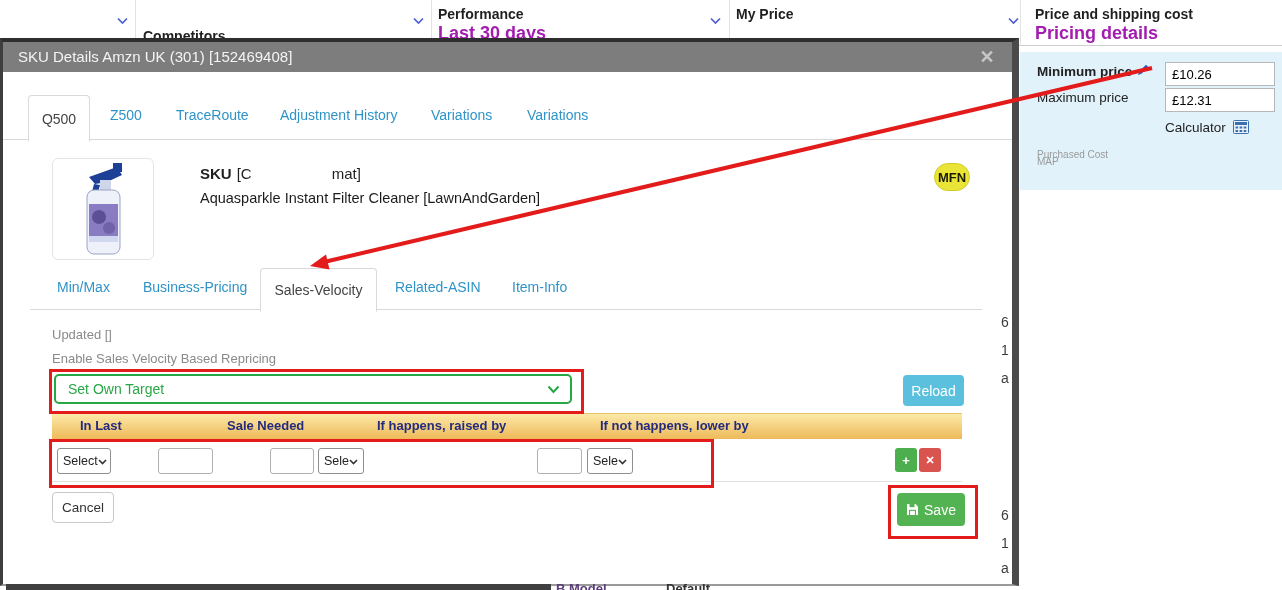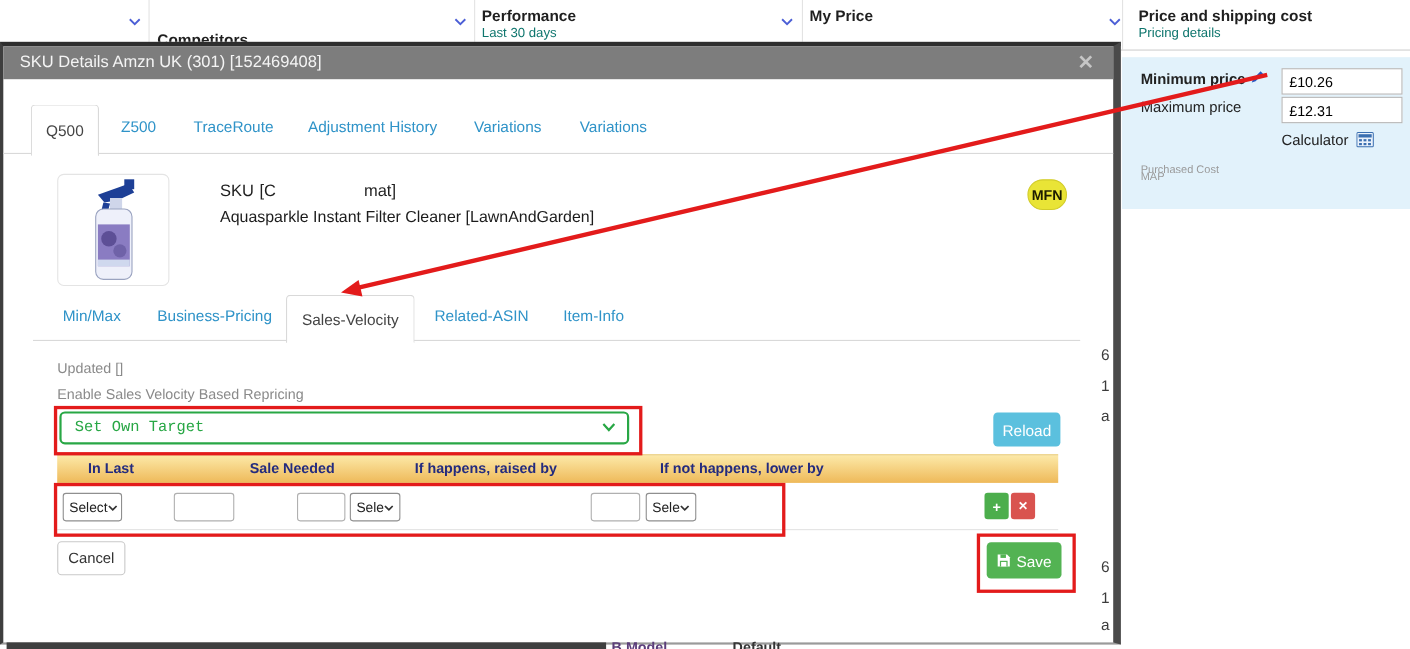--- a/index.html
+++ b/index.html
@@ -1,21 +1,21 @@
 <!DOCTYPE html>
 <html><head>
 <meta charset="utf-8">
 <style>
   html,body{margin:0;padding:0;background:#fff;}
   #app{position:relative;width:1282px;height:590px;overflow:hidden;background:#fff;
        font-family:"Liberation Sans",sans-serif;color:#1f1f1f;}
   .abs{position:absolute;}
   
   .hdr-label{font-weight:bold;font-size:14px;color:#1f1f1f;white-space:nowrap;}
-  .hdr-sub{font-weight:normal;font-size:12px;color:#0f766e;white-space:nowrap;}
+  .hdr-sub{font-weight:bold;font-size:18px;color:#a21caf;white-space:nowrap;}
   .vline{width:0;border-left:1px solid #e3e3e3;height:45px;top:0;}
   .hdr-border{left:0;top:45px;width:1282px;border-top:1px solid #cfcfcf;}
   
   .modal-backdrop{left:0;top:38px;width:1019px;height:548px;background:#fff;box-sizing:border-box;
     border-left:3px solid #3e3e3e;border-top:4px solid #2e2e2e;border-right:7px solid #4a4a4a;
     border-bottom:2px solid #9a9a9a;z-index:10;}
   .titlebar{left:3px;top:42px;width:1009px;height:30px;background:#7d7d7d;z-index:11;}
   .title-text{left:18px;top:48px;color:#f4f4f4;font-size:15px;z-index:12;white-space:nowrap;}
   .close-x{left:974px;top:45px;width:26px;height:24px;color:#c6c6c6;font-size:18px;font-weight:bold;
     text-align:center;line-height:24px;z-index:12;cursor:pointer;}
@@ -24,21 +24,21 @@
     z-index:12;display:flex;align-items:center;justify-content:center;font-size:14px;color:#444;}
   .tablink{font-size:14px;color:#2f93c8;z-index:12;white-space:nowrap;cursor:pointer;}
   .imgbox{left:52px;top:158px;width:100px;height:100px;border:1px solid #e4e4e4;border-radius:6px;z-index:11;
     display:flex;align-items:center;justify-content:center;background:#fff;}
   .badge{left:934px;top:163px;width:34px;height:26px;background:#e9e436;border:1px solid #d2cc2a;border-radius:14px;
     z-index:11;display:flex;align-items:center;justify-content:center;font-size:13px;font-weight:600;color:#1c1c00;}
   .gray13{font-size:13px;color:#8a8a8a;z-index:12;white-space:nowrap;}
   .annot{border:3px solid #e31b1b;z-index:13;pointer-events:none;}
   .gselect{left:54px;top:374px;width:518px;height:30px;border:2px solid #28a745;border-radius:5px;background:#fff;
     z-index:12;display:flex;align-items:center;justify-content:space-between;box-sizing:border-box;
-    padding:0 10px 0 12px;cursor:pointer;font-family:Liberation Mono, monospace;}
+    padding:0 10px 0 12px;cursor:pointer;}
   .gselect-text{color:#28a745;font-size:14px;}
   .btn-reload{left:903px;top:375px;width:61px;height:31px;background:#5bc0de;border-radius:4px;z-index:12;
     display:flex;align-items:center;justify-content:center;color:#fff;font-size:14px;cursor:pointer;}
   .goldhdr{left:52px;top:413px;width:910px;height:25px;z-index:11;
     background:linear-gradient(#fce9a8,#eeb959);border-top:1px solid #e7c565;}
   .goldlbl{top:418px;font-size:13px;font-weight:600;color:#232b7e;z-index:12;white-space:nowrap;}
   .fselect{height:26px;border:1px solid #8f8f8f;border-radius:3px;background:#fff;z-index:12;box-sizing:border-box;
     display:flex;align-items:center;justify-content:space-between;padding:0 5px;font-size:12.5px;color:#222;
     overflow:hidden;cursor:pointer;}
   .finput{height:26px;border:1px solid #b0b0b0;border-radius:3px;background:#fff;z-index:12;box-sizing:border-box;
@@ -136,21 +136,21 @@
       <path d="M21 22 L17 38 L23 38 L27 23 Z" fill="#1d3f96"></path>
       <rect x="27" y="18" width="11" height="12" fill="#cfd6ea"></rect>
       <rect x="14" y="28" width="33" height="64" rx="7" fill="#eef0fa" stroke="#9aa3c0"></rect>
       <rect x="16" y="42" width="29" height="38" fill="#8a7cc2"></rect>
       <circle cx="26" cy="55" r="7" fill="#5d4f96"></circle>
       <circle cx="36" cy="66" r="6" fill="#6f62a8"></circle>
       <rect x="16" y="74" width="29" height="6" fill="#cfd8ee"></rect>
     </svg>
   </div>
   <div class="abs" style="left:200px;top:165px;z-index:12;font-size:15px;display:flex;align-items:baseline;">
-    <span style="font-weight:normal;">SKU</span>
+    <span style="font-weight:bold;">SKU</span>
     <span style="margin-left:5px;">[C</span>
     <span style="display:inline-block;width:80px;"></span>
     <span>mat]</span>
   </div>
   <div class="abs" style="left:200px;top:190px;z-index:12;font-size:14.5px;color:#1c1c1c;">Aquasparkle Instant Filter Cleaner [LawnAndGarden]</div>
   <div class="abs badge">MFN</div>
 
   <div class="abs tabline" style="left:30px;top:268px;width:952px;height:41px;"></div>
   <div class="abs tablink" style="left:57px;top:279px;">Min/Max</div>
   <div class="abs tablink" style="left:143px;top:279px;">Business-Pricing</div>

